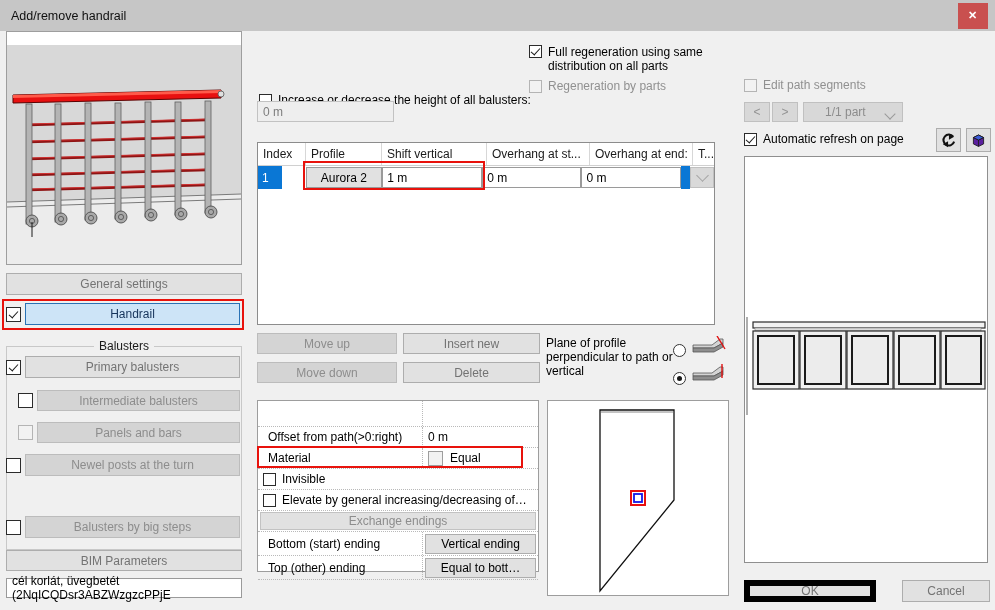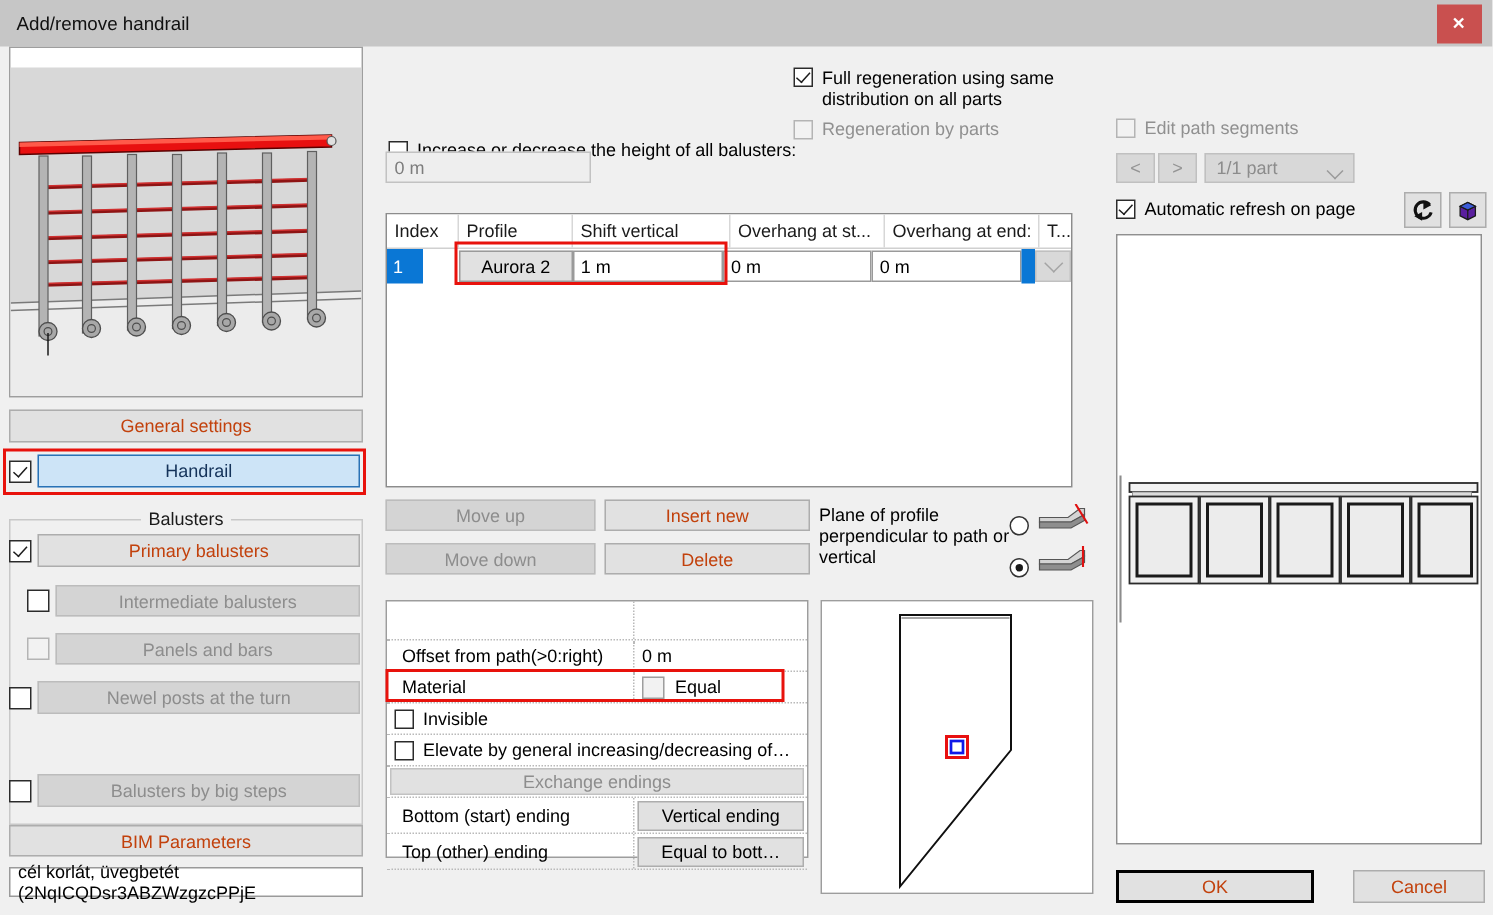--- a/index.html
+++ b/index.html
@@ -40,32 +40,32 @@
     display: flex; align-items: center; justify-content: center;
     color: #fff; font-size: 11px; font-weight: bold;
   }
 
   
   .btn {
     background: #e1e1e1;
     border: 1px solid #adadad;
     font-family: "Liberation Sans", sans-serif;
     font-size: 12px;
-    color: #c2410c;
+    color: #737373;
     display: flex; align-items: center; justify-content: center;
     box-sizing: border-box;
     cursor: default;
   }
   .btn.disabled {
     color: #8d8d8d;
     background: #d4d4d4;
     border-color: #bcbcbc;
   }
   .btn.primary {
-    border: 2px solid #000000;
+    border: 6px solid #000000;
     background: #e1e1e1;
   }
   .btn.sel {
     background: #cde4f7;
     border: 1px solid #2a72b5;
     color: #15335a;
   }
 
   .cbox {
     width: 13px; height: 13px;
@@ -247,21 +247,21 @@
   .navbtn {
     background: #d8d8d8; border: 1px solid #c0c0c0;
     color: #939393; font-size: 12px;
     display:flex; align-items:center; justify-content:center;
     box-sizing: border-box;
   }
   .combodis {
     background: #d8d8d8; border: 1px solid #c0c0c0;
     color: #8c8c8c; font-size: 12px;
     display:flex; align-items:center;
-    padding-left: 7px;
+    padding-left: 21px;
     box-sizing: border-box;
     position: relative;
   }
   .combodis .arr {
     position: absolute; right: 8px; top: 7px;
     width: 7px; height: 7px;
     border: solid #9a9a9a;
     border-width: 0 1.4px 1.4px 0;
     transform: rotate(45deg);
   }

